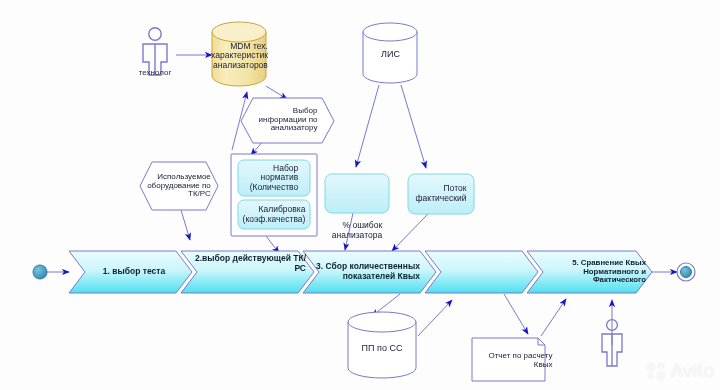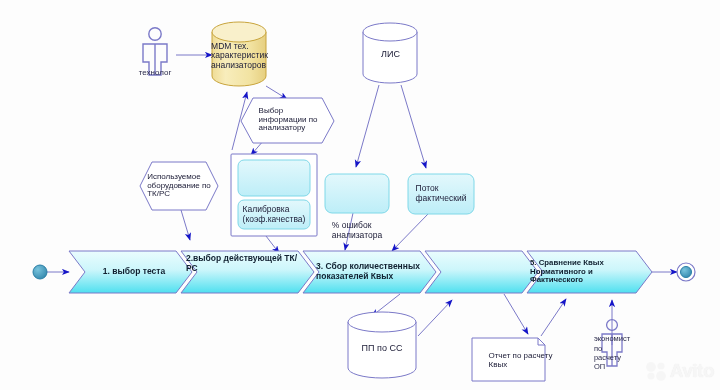--- a/index.html
+++ b/index.html
@@ -20,21 +20,21 @@
     position: absolute;
     left: 0; top: 0;
     width: 720px;
     height: 390px;
   }
   .node-label {
     position: absolute;
     display: flex;
     align-items: center;
     justify-content: center;
-    text-align: left;
+    text-align: right;
     color: #1a1a3a;
     pointer-events: none;
     line-height: 1.12;
     white-space: pre-line;
   }
   .lbl-cyl-mdm  { font-size: 8.5px; color: #20203a; }
   .lbl-cyl      { font-size: 9px;   color: #20203a; }
   .lbl-hex      { font-size: 8px;   color: #20203a; }
   .lbl-rr       { font-size: 8.5px; color: #20203a; }
   .lbl-chev     { font-size: 8.5px; color: #102030; font-weight: 600; }
@@ -174,20 +174,23 @@
   <div class="node-label lbl-cyl" style="left:363px; top:36px; width:55px; height:36px;">ЛИС</div>
 
   <div class="node-label lbl-hex" style="left:248px; top:100px; width:80px; height:40px;">Выбор
 информации по
 анализатору</div>
 
   <div class="node-label lbl-hex" style="left:139px; top:165px; width:80px; height:42px;">Используемое
 оборудование по
 ТК/РС</div>
 
+  <div class="node-label lbl-rr" style="left:238px; top:160px; width:72px; height:36px;">Набор
+норматив
+(Количество</div>
 
   <div class="node-label lbl-rr" style="left:237px; top:200px; width:74px; height:29px;">Калибровка
 (коэф.качества)</div>
 
   <div class="node-label lbl-rr" style="left:325px; top:174px; width:64px; height:48px;margin-top:33px;">% ошибок
 анализатора</div>
 
   <div class="node-label lbl-rr" style="left:408px; top:174px; width:66px; height:40px;">Поток
 фактический</div>
 
@@ -200,24 +203,20 @@
 
 
   <div class="node-label lbl-chev-sm" style="left:530px; top:252px; width:116px; height:40px; overflow:hidden;">5. Сравнение Квых
 Нормативного и Фактического</div>
 
   <div class="node-label lbl-cyl" style="left:348px; top:328px; width:68px; height:40px;">ПП по СС</div>
 
   <div class="node-label lbl-note" style="left:472px; top:344px; width:73px; height:34px;padding-left:12px;">Отчет по расчету
 Квых</div>
 
-  <div class="node-label lbl-actor-sm" style="left:583px; top:333px; width:58px; height:40px;">экономист
-по
-расчету
-ОП</div>
 
   <div class="watermark">
     <svg width="22" height="22" viewBox="0 0 22 22">
       <circle cx="6" cy="7" r="5" fill="#f2f2f2"></circle>
       <circle cx="16" cy="6" r="3.6" fill="#f2f2f2"></circle>
       <circle cx="6" cy="16" r="3.6" fill="#f2f2f2"></circle>
       <circle cx="16" cy="16" r="5" fill="#f2f2f2"></circle>
     </svg>
     <span class="wm-text">Avito</span>
   </div>

